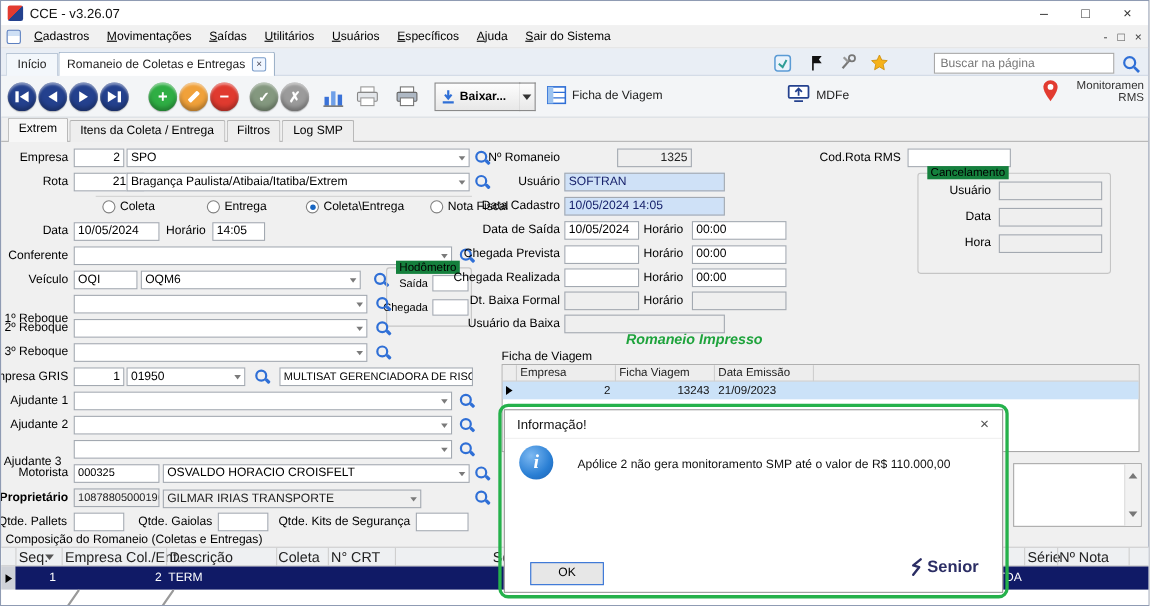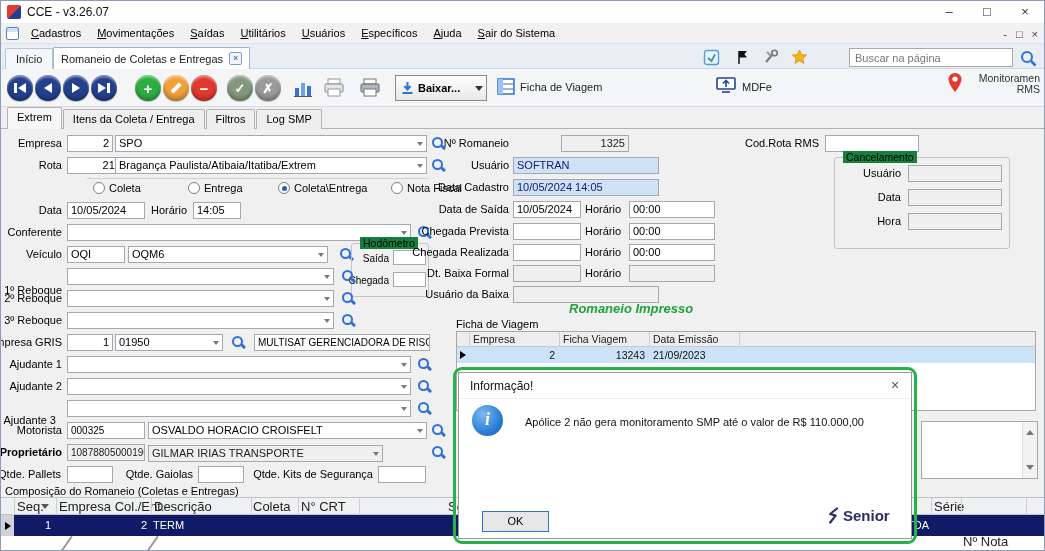--- a/index.html
+++ b/index.html
@@ -434,21 +434,21 @@
   <div class="grid">
     <div class="ghead">
       <span class="gh" style="left:16px;">Seq.</span>
       <span class="funnel"></span>
       <span class="gh" style="left:58px;">Empresa Col./Ent.</span>
       <span class="gh" style="left:153px;">Descrição</span>
       <span class="gh" style="left:252px;">Coleta</span>
       <span class="gh" style="left:300px;">N° CRT</span>
       <span class="gh" style="left:447px;">Se</span>
       <span class="gh" style="left:933px;">Série</span>
-      <span class="gh" style="left:962px;margin-top:35px;">Nº Nota</span>
+      <span class="gh" style="left:962px;">Nº Nota</span>
       <span class="gline" style="left:13px;"></span>
         <span class="gline" style="left:55px;"></span>
       <span class="gline" style="left:150px;"></span>
         <span class="gline" style="left:250px;"></span>
       <span class="gline" style="left:297px;"></span>
         <span class="gline" style="left:358px;"></span>
       <span class="gline" style="left:930px;"></span>
         <span class="gline" style="left:960px;"></span>
       <span class="gline" style="left:1025px;"></span>
     </div>

